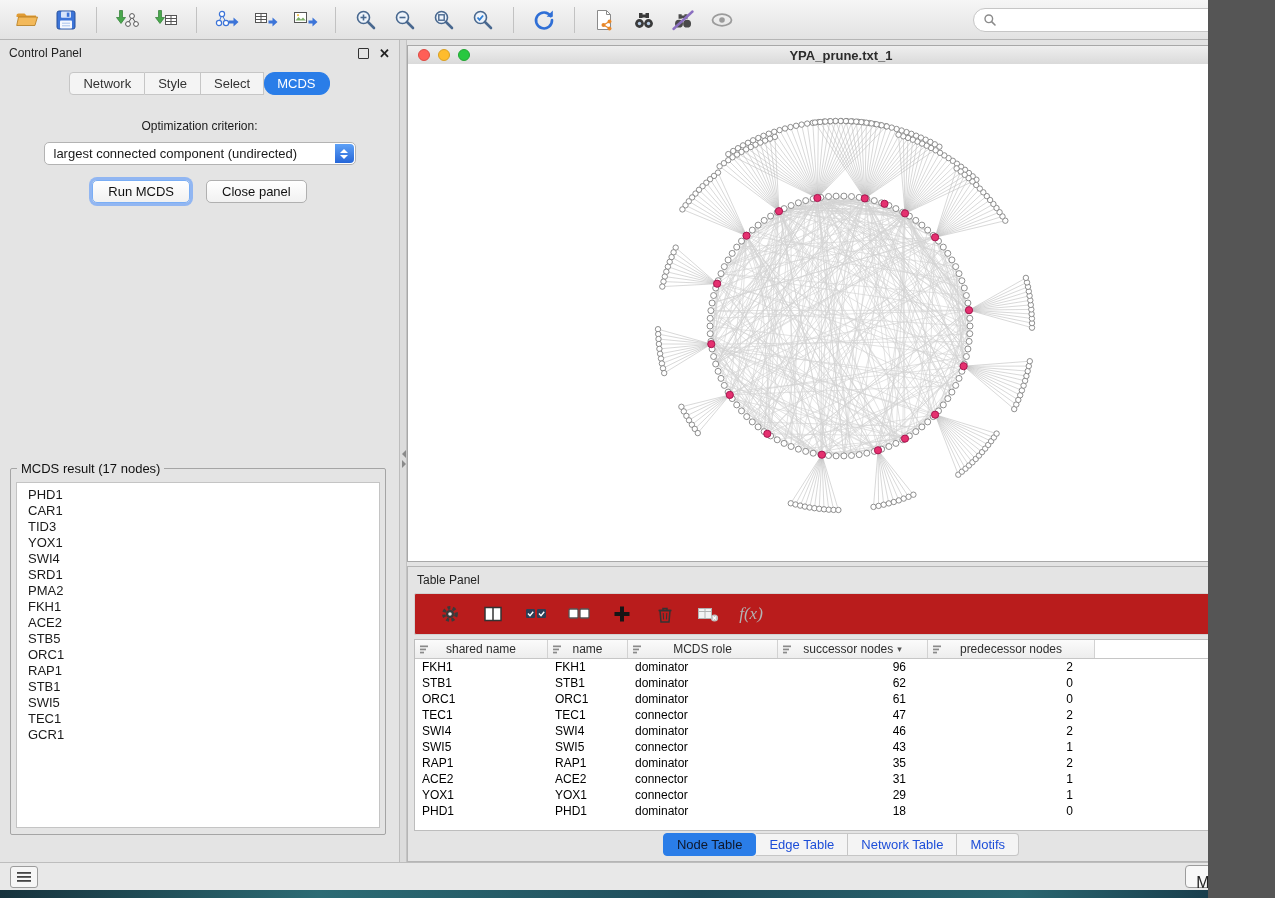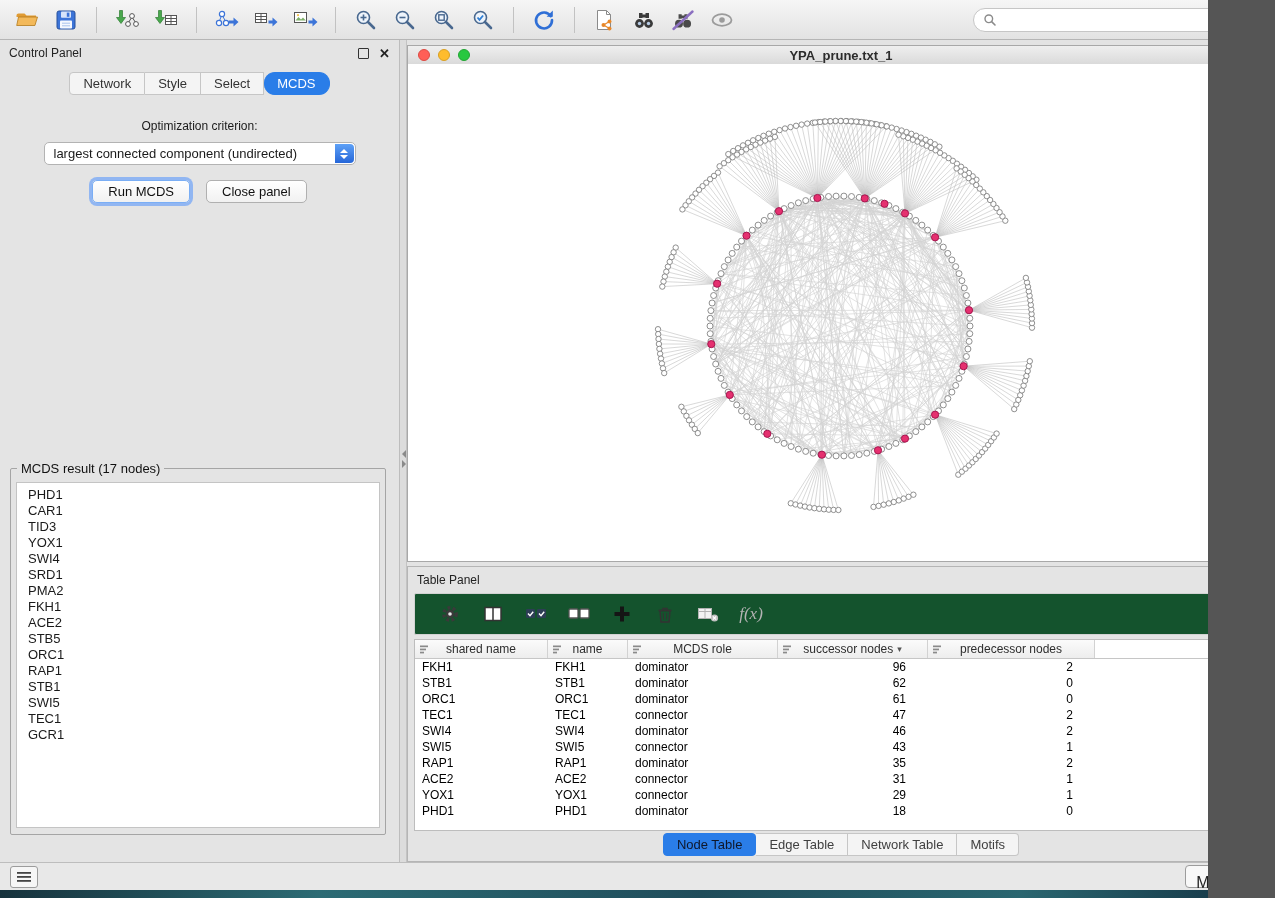--- a/index.html
+++ b/index.html
@@ -50,35 +50,35 @@
   .tl{width:12px;height:12px;border-radius:50%;display:inline-block;box-sizing:border-box;}
   .tl.red{background:#ff5f57;border:1px solid #dd4a43;}
   .tl.yellow{background:#febc2e;border:1px solid #d9a022;}
   .tl.green{background:#28c840;border:1px solid #21a533;}
   #network-canvas{position:absolute;left:0;top:18px;width:866px;height:497px;background:#fff;}
   .ringn,.leaf{fill:#fff;stroke:#828282;stroke-width:0.9;}
   .hub{fill:#e5306f;stroke:#a81550;stroke-width:1;}
 
   
   #table-panel{position:absolute;left:407px;top:566px;width:868px;height:296px;background:#e4e4e4;border:1px solid #b5b5b5;box-sizing:border-box;}
-  #tp-toolbar{position:absolute;left:6px;right:6px;top:26px;height:42px;background:#14532d;border:1px solid #d2d2d2;border-radius:2px;display:flex;align-items:center;padding-left:22px;box-sizing:border-box;gap:17px;}
+  #tp-toolbar{position:absolute;left:6px;right:6px;top:26px;height:42px;background:#b91c1c;border:1px solid #d2d2d2;border-radius:2px;display:flex;align-items:center;padding-left:22px;box-sizing:border-box;gap:17px;}
   .tp-ic{display:flex;align-items:center;justify-content:center;width:26px;height:26px;}
   .fx-label{font-family:"Liberation Serif",serif;font-style:italic;font-size:17px;color:#b3b3b3;}
   #table-wrap{position:absolute;left:6px;right:6px;top:72px;bottom:30px;background:#fff;border:1px solid #bdbdbd;overflow:hidden;box-sizing:border-box;}
   #t-header{display:flex;height:18px;border-bottom:1px solid #c6c6c6;}
   .t-hcell{position:relative;box-sizing:border-box;height:18px;background:linear-gradient(#fbfbfb,#ededed);border-right:1px solid #d2d2d2;display:flex;align-items:center;justify-content:center;font-size:12px;color:#2e2e2e;flex:0 0 auto;gap:4px;}
   .t-hcell .sort-ic{position:absolute;left:5px;top:5px;}
   .t-hcell .caret{font-size:9px;color:#555;}
   .t-row{display:flex;height:16px;}
   .t-cell{box-sizing:border-box;height:16px;line-height:16px;font-size:12px;padding:0 7px;white-space:nowrap;overflow:hidden;flex:0 0 auto;color:#000;}
   .t-cell.c3,.t-cell.c4{text-align:right;padding-right:22px;}
   #t-scrollbar{position:absolute;right:1px;top:19px;bottom:1px;width:10px;background:#f4f4f4;border-left:1px solid #e0e0e0;}
   #t-thumb{position:absolute;left:1px;right:1px;top:3px;height:80px;background:#c1c1c1;border-radius:5px;}
   #table-tabs{position:absolute;left:0;right:0;bottom:5px;display:flex;justify-content:center;}
-  .tt-tab{padding:3px 13px;font-size:13px;background:#f4f4f4;border:1px solid #c6c6c6;border-left:none;color:#404040;line-height:15px;}
+  .tt-tab{padding:3px 13px;font-size:13px;background:#f4f4f4;border:1px solid #c6c6c6;border-left:none;color:#1d4ed8;line-height:15px;}
   .tt-tab:first-child{border-left:1px solid #c6c6c6;border-radius:4px 0 0 4px;}
   .tt-tab:last-child{border-radius:0 4px 4px 0;}
   .tt-tab.active{background:#2a7de8;color:#0f172a;border-color:#2a7de8;border-radius:4px;}
 
   
   #status-bar{position:absolute;left:0;top:862px;width:1275px;height:28px;background:#e8e8e8;border-top:1px solid #bdbdbd;display:flex;align-items:center;padding:0 10px;box-sizing:border-box;}
   #list-btn{width:26px;height:20px;background:#f6f6f6;border:1px solid #9c9c9c;border-radius:3px;display:flex;align-items:center;justify-content:center;}
   #memory-btn{margin-left:auto;height:21px;background:#f8f8f8;border:1px solid #9c9c9c;border-radius:4px;display:flex;align-items:center;gap:6px;padding:0 10px;font-size:16px;color:#222;flex-direction:column;}
   .mem-dot{width:10px;height:10px;border-radius:50%;background:#2daa3f;border:1px solid #1d8030;box-sizing:border-box;}
   #desktop-strip{position:absolute;left:0;top:890px;width:1275px;height:8px;background:linear-gradient(90deg,#16323c,#2c6b74 25%,#1f4c5a 55%,#2a6670 80%,#123040);}

